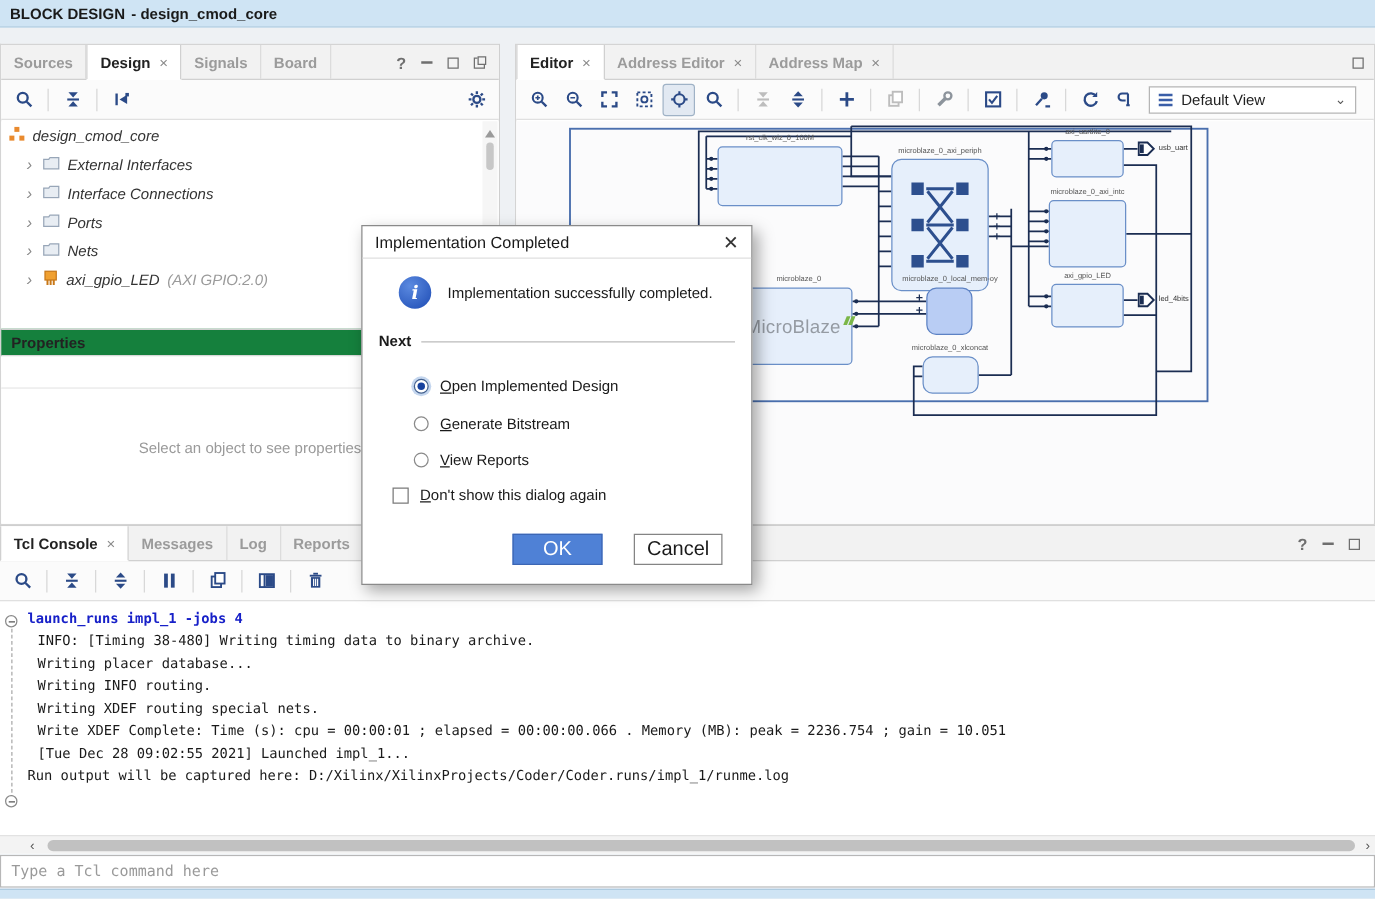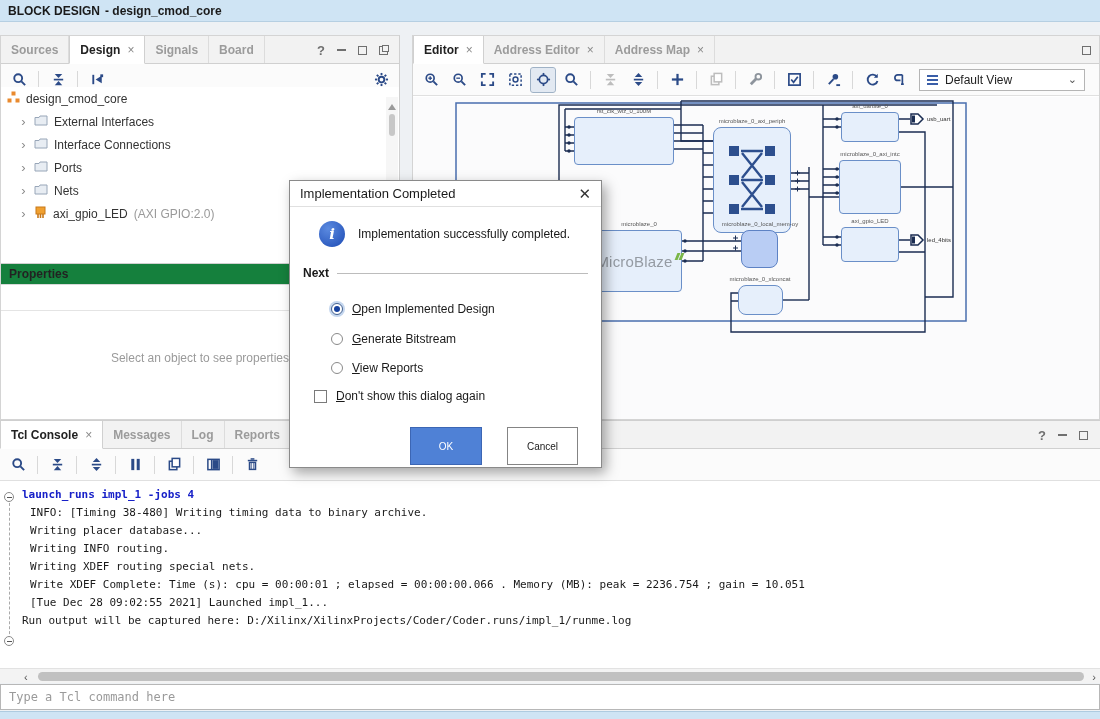--- a/index.html
+++ b/index.html
@@ -28,21 +28,21 @@
   .winctl .flt::before { content:""; position:absolute; left:0; bottom:0; width:7px; height:7px; border:1.5px solid #6f6f6f; }
   .winctl .flt::after  { content:""; position:absolute; right:0; top:0; width:5px; height:5px; border:1.5px solid #6f6f6f; background:#f2f2f2; }
 
   .toolbar { height:32px; background:#fbfbfb; border-bottom:1px solid #e0e0e0; display:flex; align-items:center; padding:0 6px; gap:4px; }
   .tbi { width:24px; height:24px; display:flex; align-items:center; justify-content:center; border-radius:2px; }
   .tbi.pressed { background:#e2e9f2; outline:1px solid #9fb2c6; }
   .sep { width:1px; height:18px; background:#d8d8d8; margin:0 3px; }
 
   
   #left { left:0; top:35px; width:400px; height:385px; border-right:1px solid #cfcfcf; }
-  #tree { position:absolute; top:51px; left:0; right:0; height:200px; background:#fff; font-size:12px; color:#333; }
+  #tree { position:absolute; top:61px; left:0; right:0; height:200px; background:#fff; font-size:12px; color:#333;font-style:italic; }
   .trow { height:23px; display:flex; align-items:center; gap:6px; padding-left:6px; white-space:nowrap; }
   .trow .chev { color:#8a8a8a; font-size:13px; width:9px; text-align:center; }
   .trow .dim { color:#9a9a9a; }
   .indent { padding-left:18px; }
   .vsb { position:absolute; right:1px; top:61px; width:12px; height:168px; background:#f6f6f6; }
   .vsb .up { width:0; height:0; border:4px solid transparent; border-bottom:6px solid #9a9a9a; margin:3px auto 4px; }
   .vsb .thumb { width:6px; height:22px; background:#c7c7c7; border-radius:3px; margin:0 auto; }
 
   #propshdr { position:absolute; top:227px; left:0; right:0; height:22px; background:#15803d; border-top:1px solid #d0d0d0;
     border-bottom:1px solid #d8d8d8; display:flex; align-items:center; padding-left:8px; font-size:12px; font-weight:bold; color:#222; }
@@ -79,21 +79,21 @@
   #dlg .nextrow { position:absolute; left:13px; right:13px; top:85px; display:flex; align-items:center; gap:8px; }
   #dlg .nextrow b { font-size:12px; }
   #dlg .nextrow .line { flex:1; height:1px; background:#bcbcbc; }
   .optrow { position:absolute; left:41px; display:flex; align-items:center; gap:9px; }
   .radio { width:12px; height:12px; border:1px solid #8a8a8a; border-radius:50%; background:#fff; position:relative; }
   .radio.sel { border-color:#44618f; box-shadow:0 0 0 2px #c4d6ee; }
   .radio.sel::after { content:""; position:absolute; left:2px; top:2px; width:6px; height:6px; border-radius:50%; background:#16419e; }
   .mn { text-decoration:underline; }
   #dlg .chkrow { position:absolute; left:24px; top:388px; top:208px; display:flex; align-items:center; gap:9px; }
   .chk { width:13px; height:13px; border:1px solid #7a7a7a; background:#fff; }
-  #dlg .btn { position:absolute; top:246px; height:38px; display:flex; align-items:center; justify-content:center; font-size:10px; }
+  #dlg .btn { position:absolute; top:246px; height:25px; display:flex; align-items:center; justify-content:center; font-size:16px; }
   #dlg .ok { left:120px; width:72px; background:#4f81d6; border:1px solid #3c66b4; color:#fff; }
   #dlg .cancel { left:217px; width:71px; background:#fff; border:1px solid #848484; color:#1a1a1a; }
 
   
   #bottom { left:0; top:420px; width:1100px; height:263px; border:none; border-top:1px solid #cfcfcf; }
   #console { position:absolute; top:61px; left:0; right:0; bottom:15px; background:#fff; overflow:hidden; }
   .gutter { position:absolute; left:0; top:0; bottom:0; width:18px; }
   .gutter .dash { position:absolute; left:9px; top:16px; height:146px; border-left:1px dashed #a9a9a9; }
   .gmark { position:absolute; left:4px; width:10px; height:10px; border:1px solid #8a8a8a; border-radius:50%; background:#fff;
     display:flex; align-items:center; justify-content:center; }

